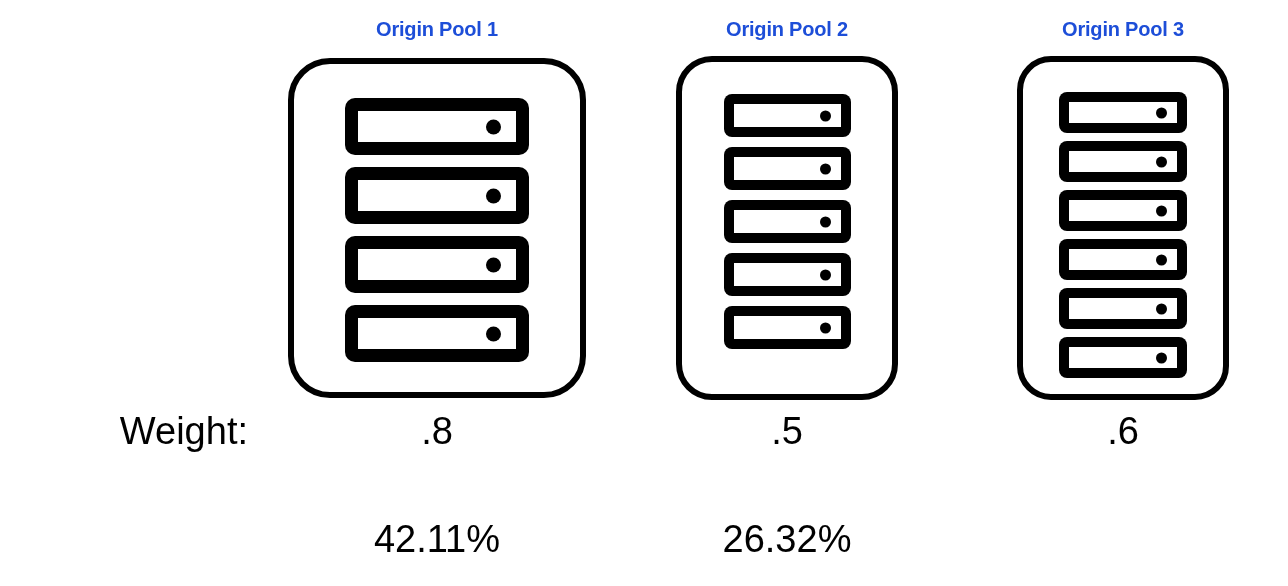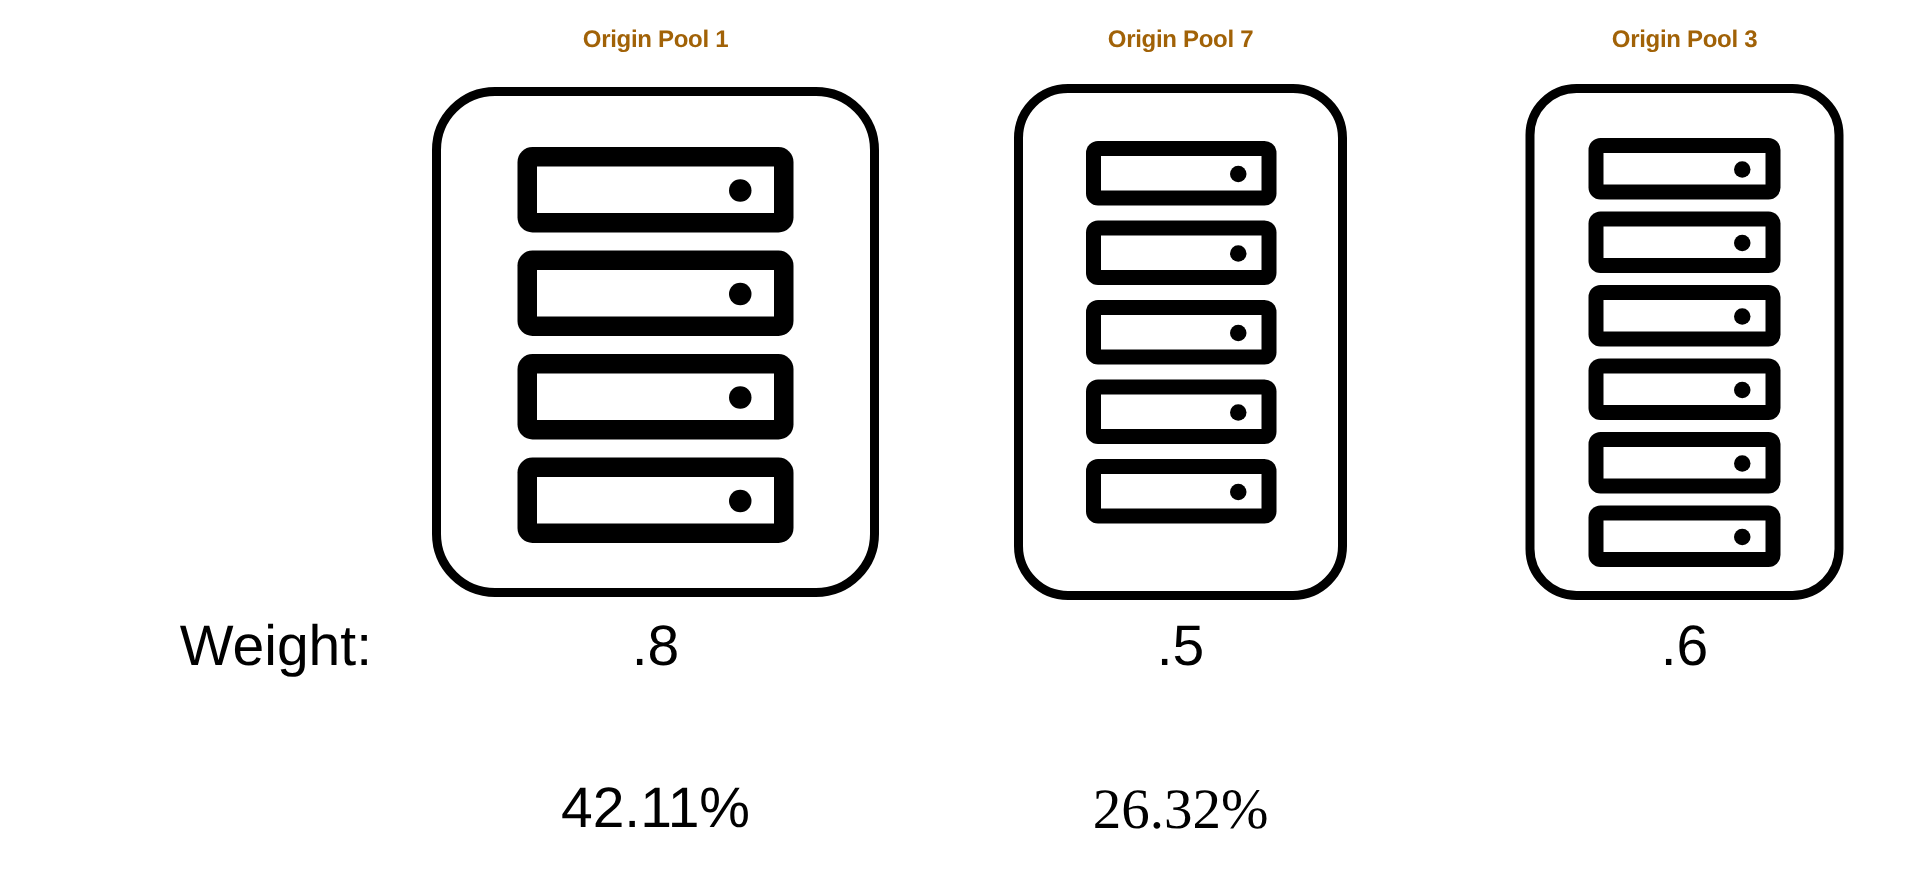--- a/index.html
+++ b/index.html
@@ -28,24 +28,24 @@
     position: absolute;
     top: 0;
   }
 
   .pool-title {
     position: absolute;
     top: 18px;
     width: 100%;
     text-align: center;
     font-weight: bold;
-    font-size: 16px;
+    font-size: 20px;
     letter-spacing: -0.2px;
     white-space: nowrap;
-    color: #a16207;
+    color: #1d4ed8;
   }
 
   .pool-box {
     position: absolute;
     box-sizing: border-box;
     border: 6px solid #000;
     border-radius: 42px;
     background: #fff;
   }
 
@@ -114,21 +114,21 @@
         </div>
         <div class="server" style="width:184px; height:57px; border-radius:10px; margin-bottom:0px;">
           <div class="slot" style="left:13px; right:13px; top:13px; bottom:13px;"></div>
           <div class="led" style="right:28px; top:50%; width:15px; height:15px; transform:translateY(-50%);"></div>
         </div>
       </div>
     </div>
   </div>
 
   <div class="pool-col" style="left:676px; width:222px;">
-    <div class="pool-title">Origin Pool 7</div>
+    <div class="pool-title">Origin Pool 2</div>
     <div class="pool-box" style="left:0px; top:56px; width:222px; height:344px; border-radius:36px;">
       <div class="rack-stack" style="top:32px;">
         <div class="server" style="width:127px; height:43px; border-radius:8px; margin-bottom:10px;">
           <div class="slot" style="left:10px; right:10px; top:10px; bottom:10px;"></div>
           <div class="led" style="right:20px; top:50%; width:11px; height:11px; transform:translateY(-50%);"></div>
         </div>
         <div class="server" style="width:127px; height:43px; border-radius:8px; margin-bottom:10px;">
           <div class="slot" style="left:10px; right:10px; top:10px; bottom:10px;"></div>
           <div class="led" style="right:20px; top:50%; width:11px; height:11px; transform:translateY(-50%);"></div>
         </div>
@@ -184,16 +184,16 @@
 
   <div class="row-value" style="left:288px; top:410px; width:298px;">.8</div>
 
   <div class="row-value" style="left:676px; top:410px; width:222px;">.5</div>
 
   <div class="row-value" style="left:1017px; top:410px; width:212px;">.6</div>
 
 
   <div class="row-value" style="left:288px; top:518px; width:298px;">42.11%</div>
 
-  <div class="row-value" style="left:676px; top:518px; width:222px;font-family:Liberation Serif, serif;">26.32%</div>
+  <div class="row-value" style="left:676px; top:518px; width:222px;">26.32%</div>
 
 
 </div>
 
 </body></html>

